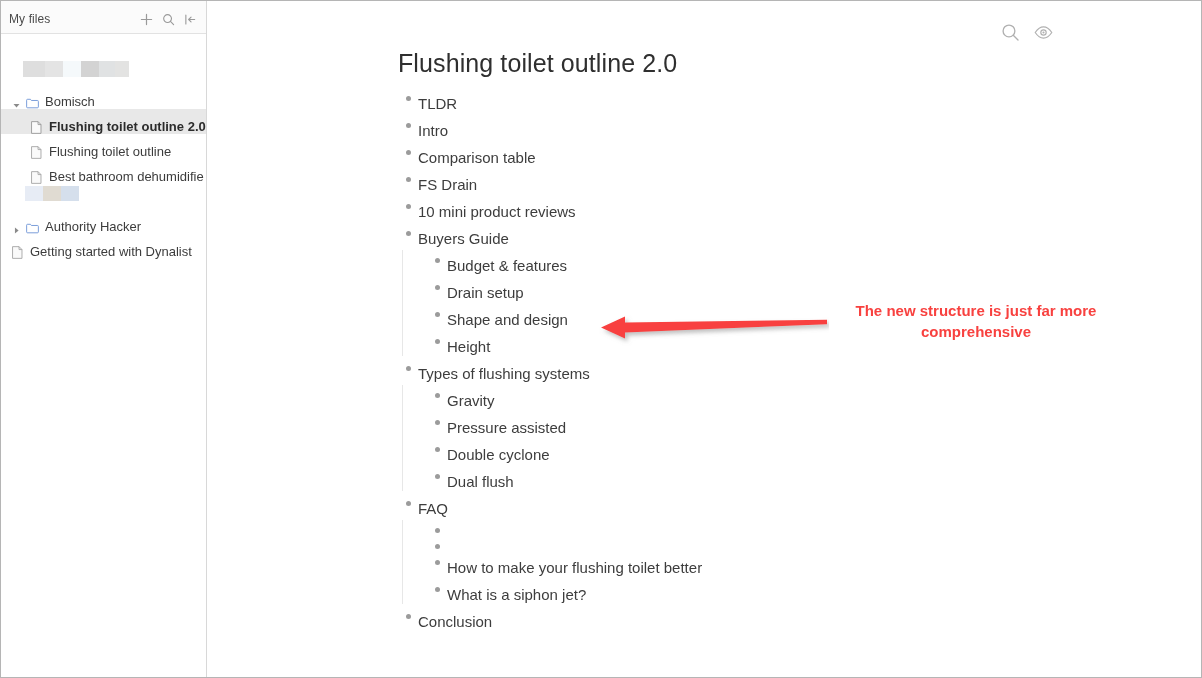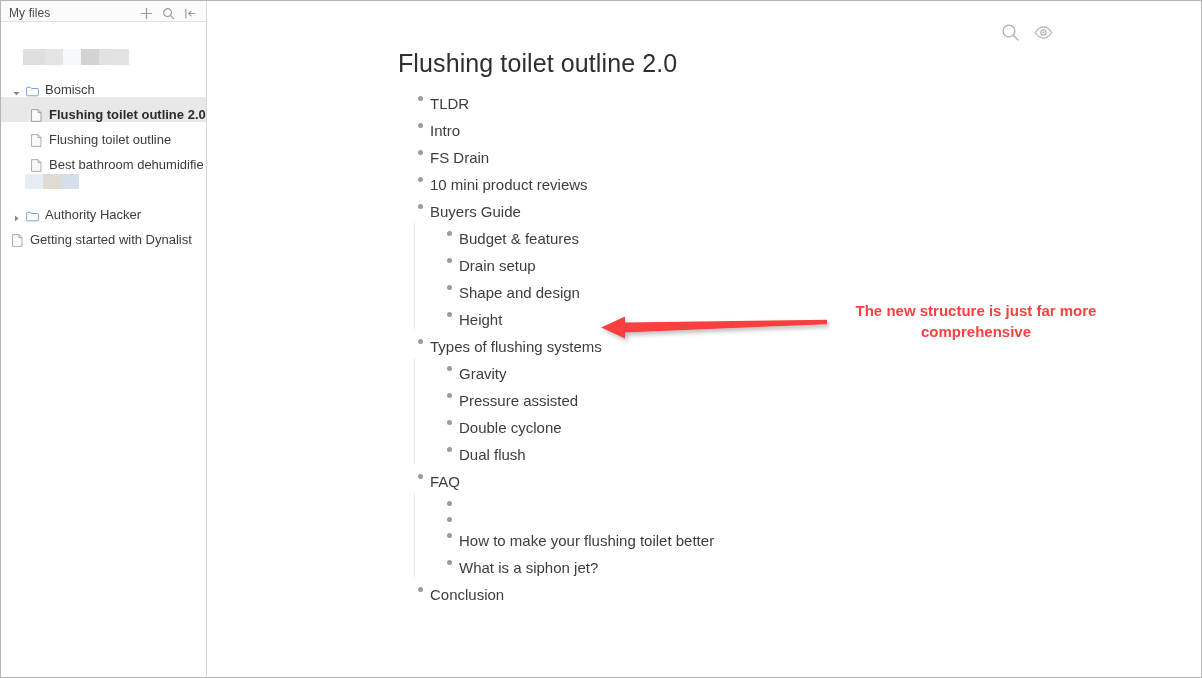--- a/index.html
+++ b/index.html
@@ -30,21 +30,21 @@
     width: 206px;
     height: 678px;
     box-sizing: border-box;
     border-right: 1px solid #d8d8d8;
     background: #ffffff;
     overflow: hidden;
   }
 
   .sidebar-header {
     position: relative;
-    height: 21px;
+    height: 33px;
     box-sizing: border-box;
     border-bottom: 1px solid #e2e2e2;
     background: #fbfbfb;
     display: flex;
     align-items: center;
     padding: 4px 7px 0 8px;
   }
   .sidebar-title {
     font-size: 12px;
     color: #4a4a4a;
@@ -154,21 +154,21 @@
   .doc-title {
     font-size: 25px;
     color: #2f2f2f;
     font-weight: normal;
     margin: 0 0 12px 0;
     letter-spacing: .1px;
   }
 
   ul.outline {
     list-style: none;
-    margin: 12px;
+    margin: 0;
     padding: 0;
   }
   ul.outline ul {
     list-style: none;
     margin: 0;
     padding: 0;
     position: relative;
   }
   ul.outline ul:before {
     content: "";
@@ -387,20 +387,28 @@
 
         <li class="node">
           <div class="node-row">
             <span class="bullet">
                 <i></i>
               </span>
             <span class="node-text">Intro</span>
           </div>
         </li>
 
+        <li class="node">
+          <div class="node-row">
+            <span class="bullet">
+                <i></i>
+              </span>
+            <span class="node-text">Comparison table</span>
+          </div>
+        </li>
 
         <li class="node">
           <div class="node-row">
             <span class="bullet">
                 <i></i>
               </span>
             <span class="node-text">FS Drain</span>
           </div>
         </li>
 

